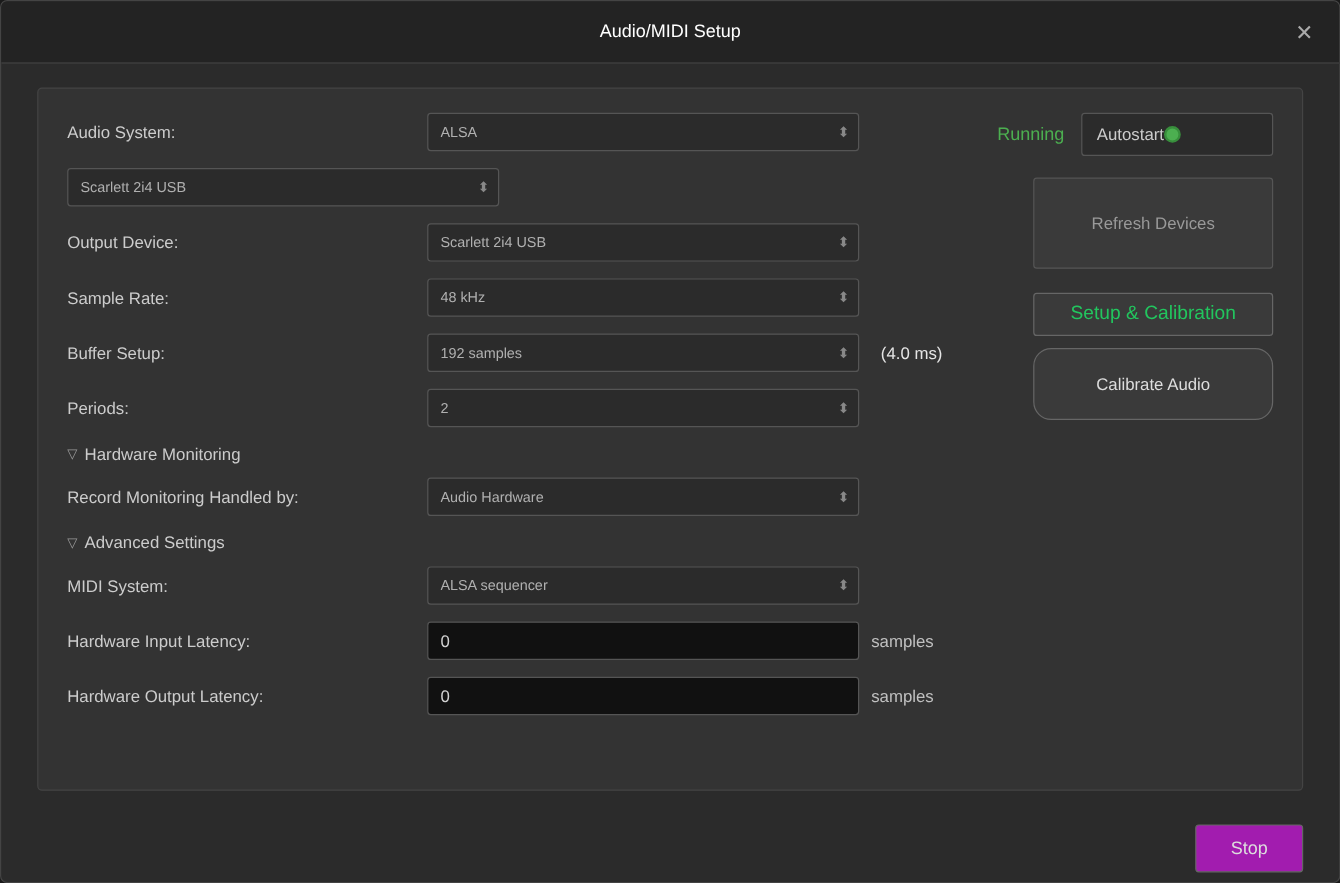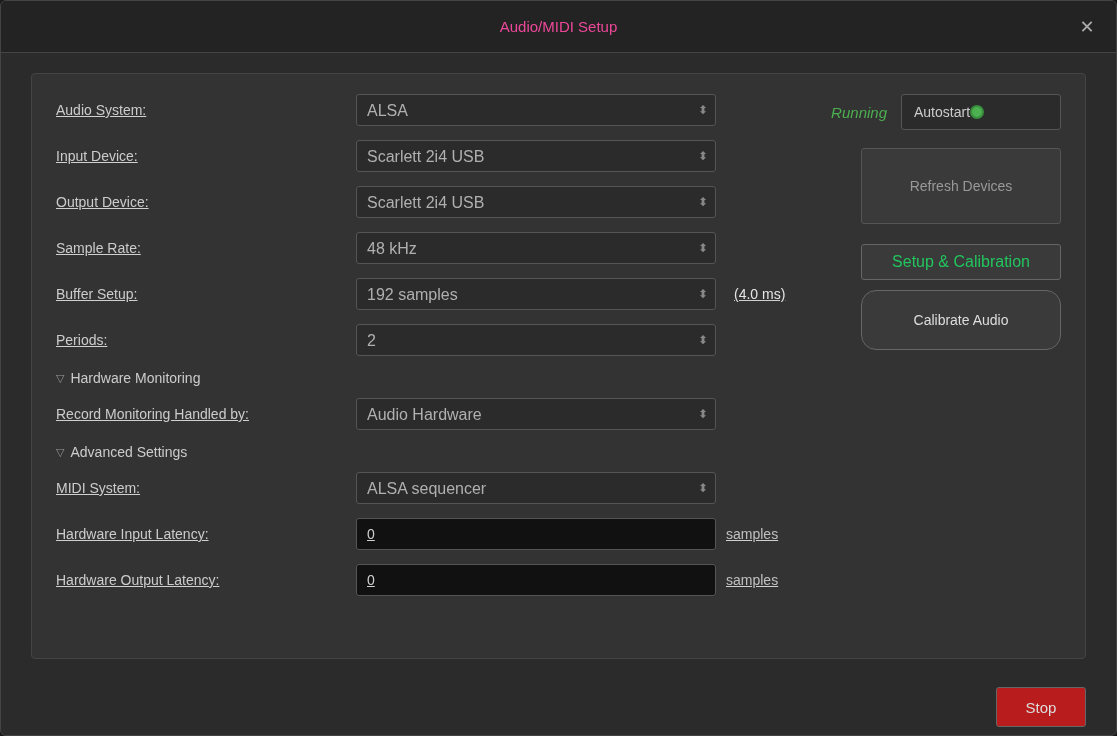--- a/index.html
+++ b/index.html
@@ -32,21 +32,21 @@
       display: flex;
       align-items: center;
       justify-content: center;
       position: relative;
       border-bottom: 1px solid #444;
       flex-shrink: 0;
     }
 
     .titlebar-title {
       font-size: 15px;
-      color: #ec4899;
+      color: #ffffff;
       font-weight: 500;
     }
 
     .close-btn {
       position: absolute;
       right: 16px;
       top: 50%;
       transform: translateY(-50%);
       width: 26px;
       height: 26px;
@@ -73,21 +73,20 @@
       border: 1px solid #444;
       border-radius: 4px;
       padding: 20px 24px;
       flex: 1;
     }
 
     .row {
       display: flex;
       align-items: center;
       margin-bottom: 14px;
-      text-decoration: underline;
     }
 
     .label {
       width: 300px;
       color: #ccc;
       font-size: 14px;
       flex-shrink: 0;
     }
 
     .control-area {
@@ -103,42 +102,41 @@
     }
 
     .select-wrapper select {
       width: 100%;
       height: 32px;
       background: #2b2b2b;
       border: 1px solid #555;
       border-radius: 3px;
       color: #b0b0b0;
       padding: 0 10px;
-      font-size: 16px;
+      font-size: 12px;
       appearance: none;
       -webkit-appearance: none;
       cursor: pointer;
     }
 
     .select-arrow {
       position: absolute;
       right: 8px;
       top: 50%;
       transform: translateY(-50%);
       color: #888;
       pointer-events: none;
       font-size: 12px;
     }
 
     .running-label {
       color: #4caf50;
       font-size: 15px;
       font-weight: 500;
       margin-right: 6px;
-      font-style: italic;
     }
 
     .autostart-btn {
       display: flex;
       align-items: center;
       gap: 0;
       background: #2b2b2b;
       border: 1px solid #555;
       border-radius: 3px;
       color: #ccc;
@@ -241,21 +239,21 @@
     .footer {
       height: 56px;
       display: flex;
       align-items: center;
       justify-content: flex-end;
       padding: 0 30px;
       flex-shrink: 0;
     }
 
     .stop-btn {
-      background: #b91c1c;
+      background: #a21caf;
       border: 1px solid #666;
       border-radius: 3px;
       color: #ddd;
       height: 40px;
       width: 90px;
       font-size: 15px;
       cursor: pointer;
       display: flex;
       align-items: center;
       justify-content: center;
@@ -314,21 +312,20 @@
               <div class="select-wrapper">
                 <select>
                   <option>ALSA</option>
                 </select>
                 <span class="select-arrow">⬍</span>
               </div>
             </div>
           </div>
 
           <div class="row">
-            <div class="label">Input Device:</div>
             <div class="control-area">
               <div class="select-wrapper">
                 <select>
                   <option>Scarlett 2i4 USB</option>
                 </select>
                 <span class="select-arrow">⬍</span>
               </div>
             </div>
           </div>
 

